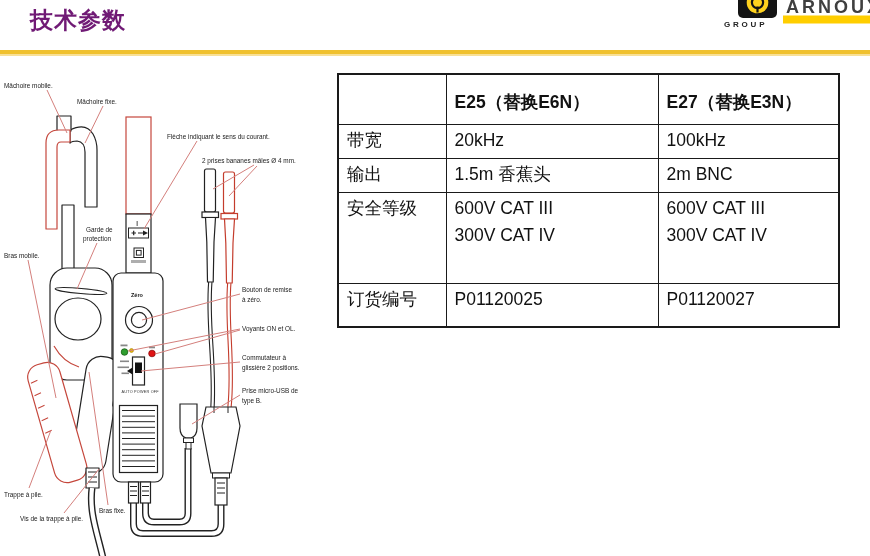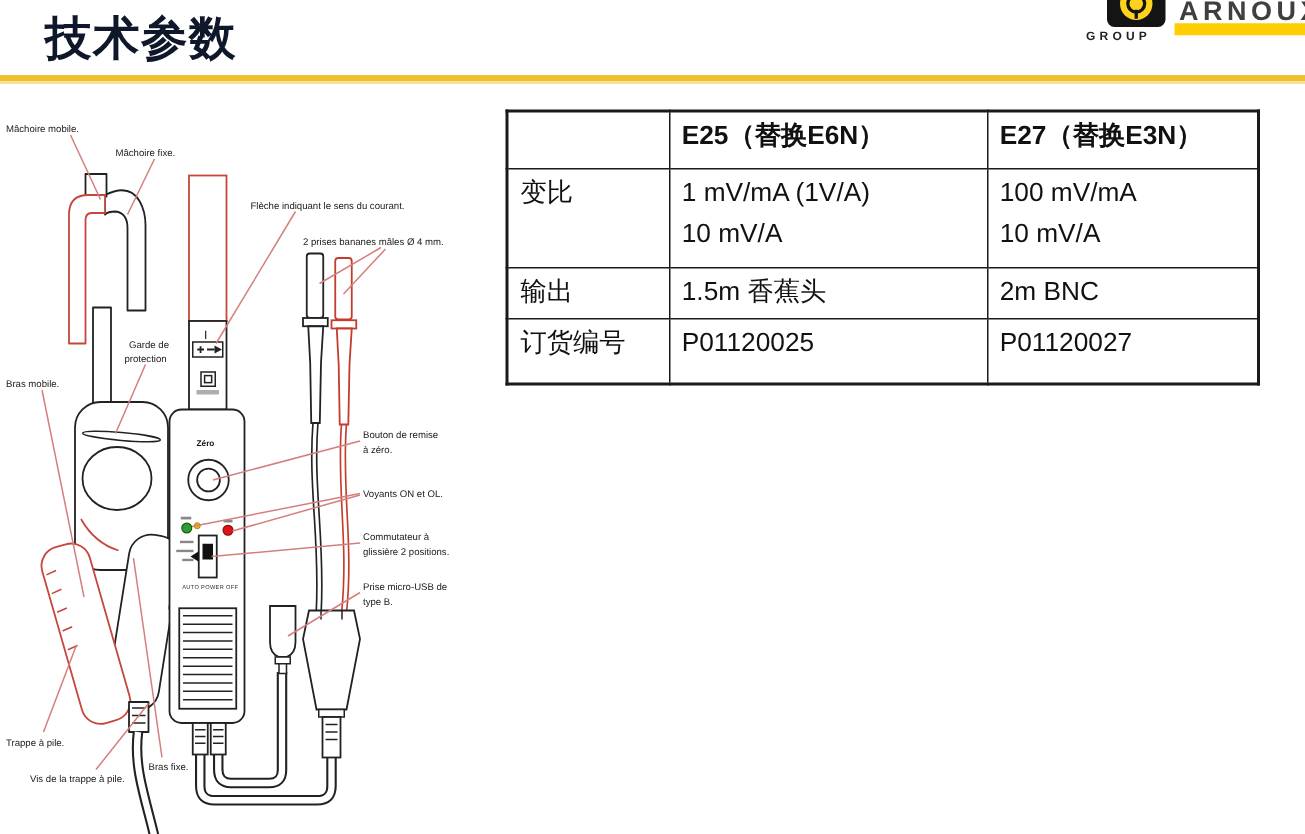--- a/index.html
+++ b/index.html
@@ -2,40 +2,40 @@
 <html><head>
 <meta charset="utf-8">
 <style>
   html,body{margin:0;padding:0;}
   body{
     width:870px;height:556px;position:relative;background:#ffffff;overflow:hidden;
     font-family:"Liberation Sans",sans-serif;color:#111;
   }
   
   .page-title{
-    position:absolute;left:30px;top:5px;font-size:31px;font-weight:800;
-    letter-spacing:1px;color:#0f172a;
+    position:absolute;left:30px;top:5px;font-size:23px;font-weight:800;
+    letter-spacing:1px;color:#701a75;
   }
   .accent-rule{
     position:absolute;left:0;top:50px;width:870px;height:4px;
     background:#F0C12E;border-bottom:2px solid #F8E096;
   }
   
   .logo-wrap{position:absolute;left:718px;top:0;width:152px;height:30px;overflow:hidden;}
   
   table.spec{
     position:absolute;left:337px;top:73px;border-collapse:collapse;table-layout:fixed;
     border:2px solid #1a1a1a;
   }
   table.spec th,table.spec td{
     border:1.5px solid #1a1a1a;vertical-align:top;text-align:left;
     font-size:17.5px;line-height:27px;padding:2px 6px 0 8px;white-space:pre-line;
     overflow:hidden;
   }
-  table.spec th{font-weight:bold;height:35px;padding-top:2px;}
+  table.spec th{font-weight:bold;height:35px;padding-top:14px;}
   tr.rh-tall{height:66px} tr.rh-short{height:34px} tr.rh-xl{height:91px} tr.rh-last{height:43px}
   
   .diagram-wrap{position:absolute;left:0;top:66px;width:340px;height:490px;}
   svg text{font-family:"Liberation Sans",sans-serif;}
   .lab{font-size:6.4px;fill:#1a1a1a;}
 </style>
 </head>
 <body>
 
 <div class="page-title">技术参数</div>
@@ -62,31 +62,36 @@
       <col style="width:181px">
     </colgroup>
   <thead>
     <tr>
       <th></th>
       <th>E25（替换E6N）</th>
       <th>E27（替换E3N）</th>
     </tr>
   </thead>
   <tbody>
-    <tr class="rh-tall">
-      <td>变比</td>
-      <td>1 mV/mA (1V/A)
-10 mV/A</td>
-      <td>100 mV/mA
-10 mV/A</td>
+    <tr class="rh-short">
+      <td>带宽</td>
+      <td>20kHz</td>
+      <td>100kHz</td>
     </tr>
     <tr class="rh-short">
       <td>输出</td>
       <td>1.5m 香蕉头</td>
       <td>2m BNC</td>
+    </tr>
+    <tr class="rh-xl">
+      <td>安全等级</td>
+      <td>600V CAT III
+300V CAT IV</td>
+      <td>600V CAT III
+300V CAT IV</td>
     </tr>
     <tr class="rh-last">
       <td>订货编号</td>
       <td>P01120025</td>
       <td>P01120027</td>
     </tr>
   </tbody>
 </table>
 
 <div class="diagram-wrap">

